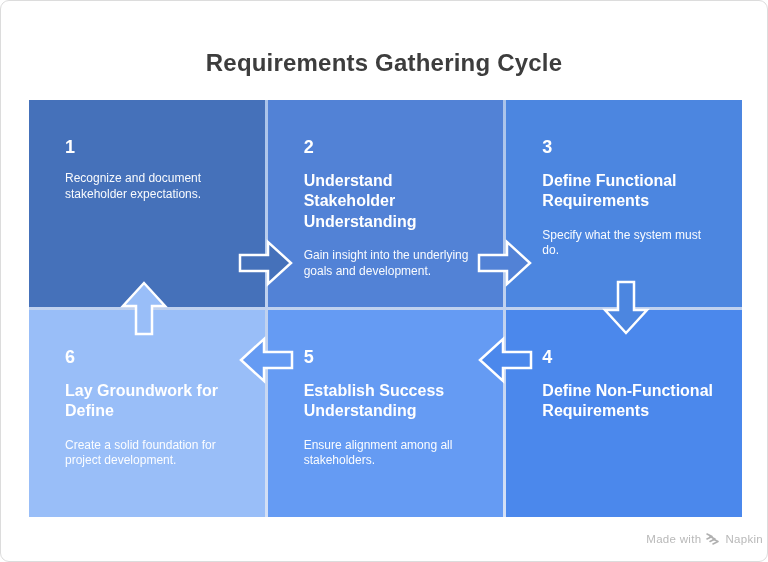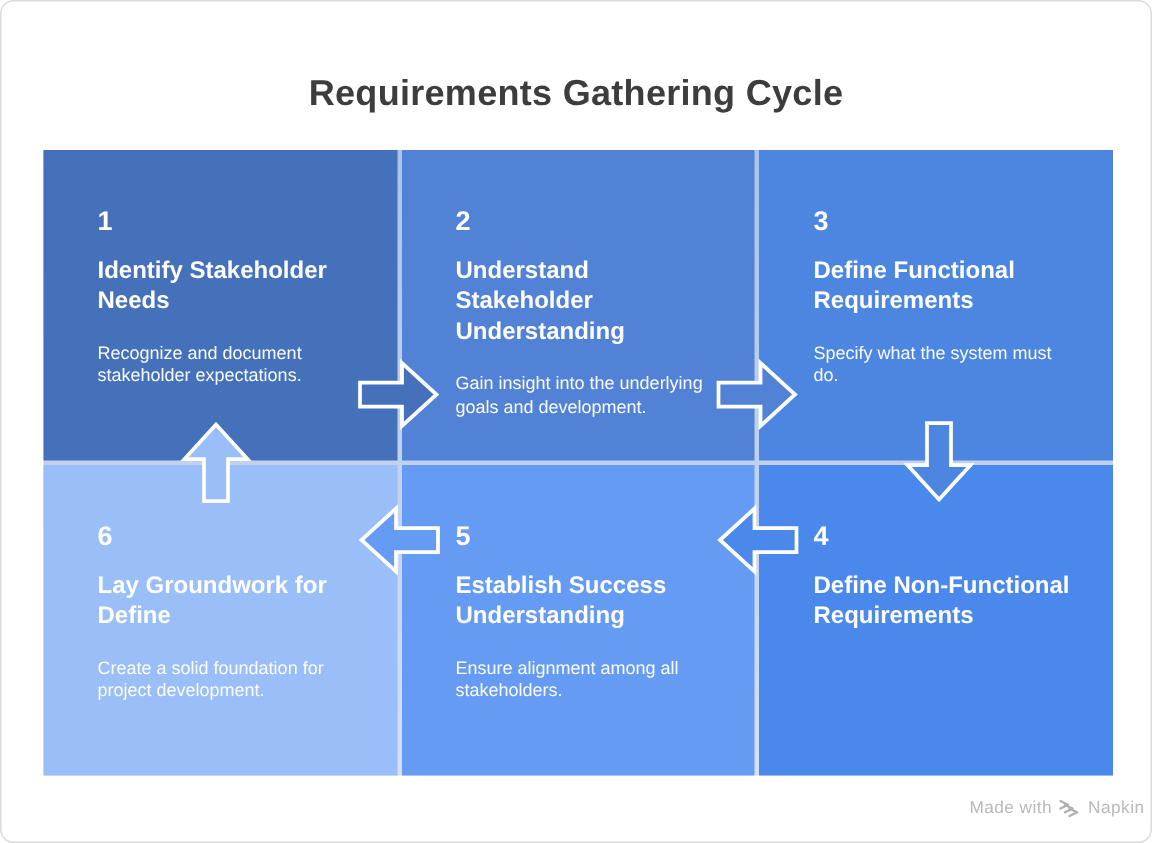--- a/index.html
+++ b/index.html
@@ -35,21 +35,20 @@
 <body>
 
 <div class="canvas">
 
   <h1 class="main-title">Requirements Gathering Cycle</h1>
 
   <div class="grid">
 
     <div class="cell" style="background-color: rgb(69, 113, 186);">
       <p class="num">1</p>
-      <p class="step-title">Identify Stakeholder Needs</p>
       <p class="step-desc">Recognize and document stakeholder expectations.</p>
     </div>
 
     <div class="cell" style="background-color: rgb(82, 130, 214);">
       <p class="num">2</p>
       <p class="step-title">Understand Stakeholder Understanding</p>
       <p class="step-desc">Gain insight into the underlying goals and development.</p>
     </div>
 
     <div class="cell" style="background-color: rgb(76, 134, 224);">

